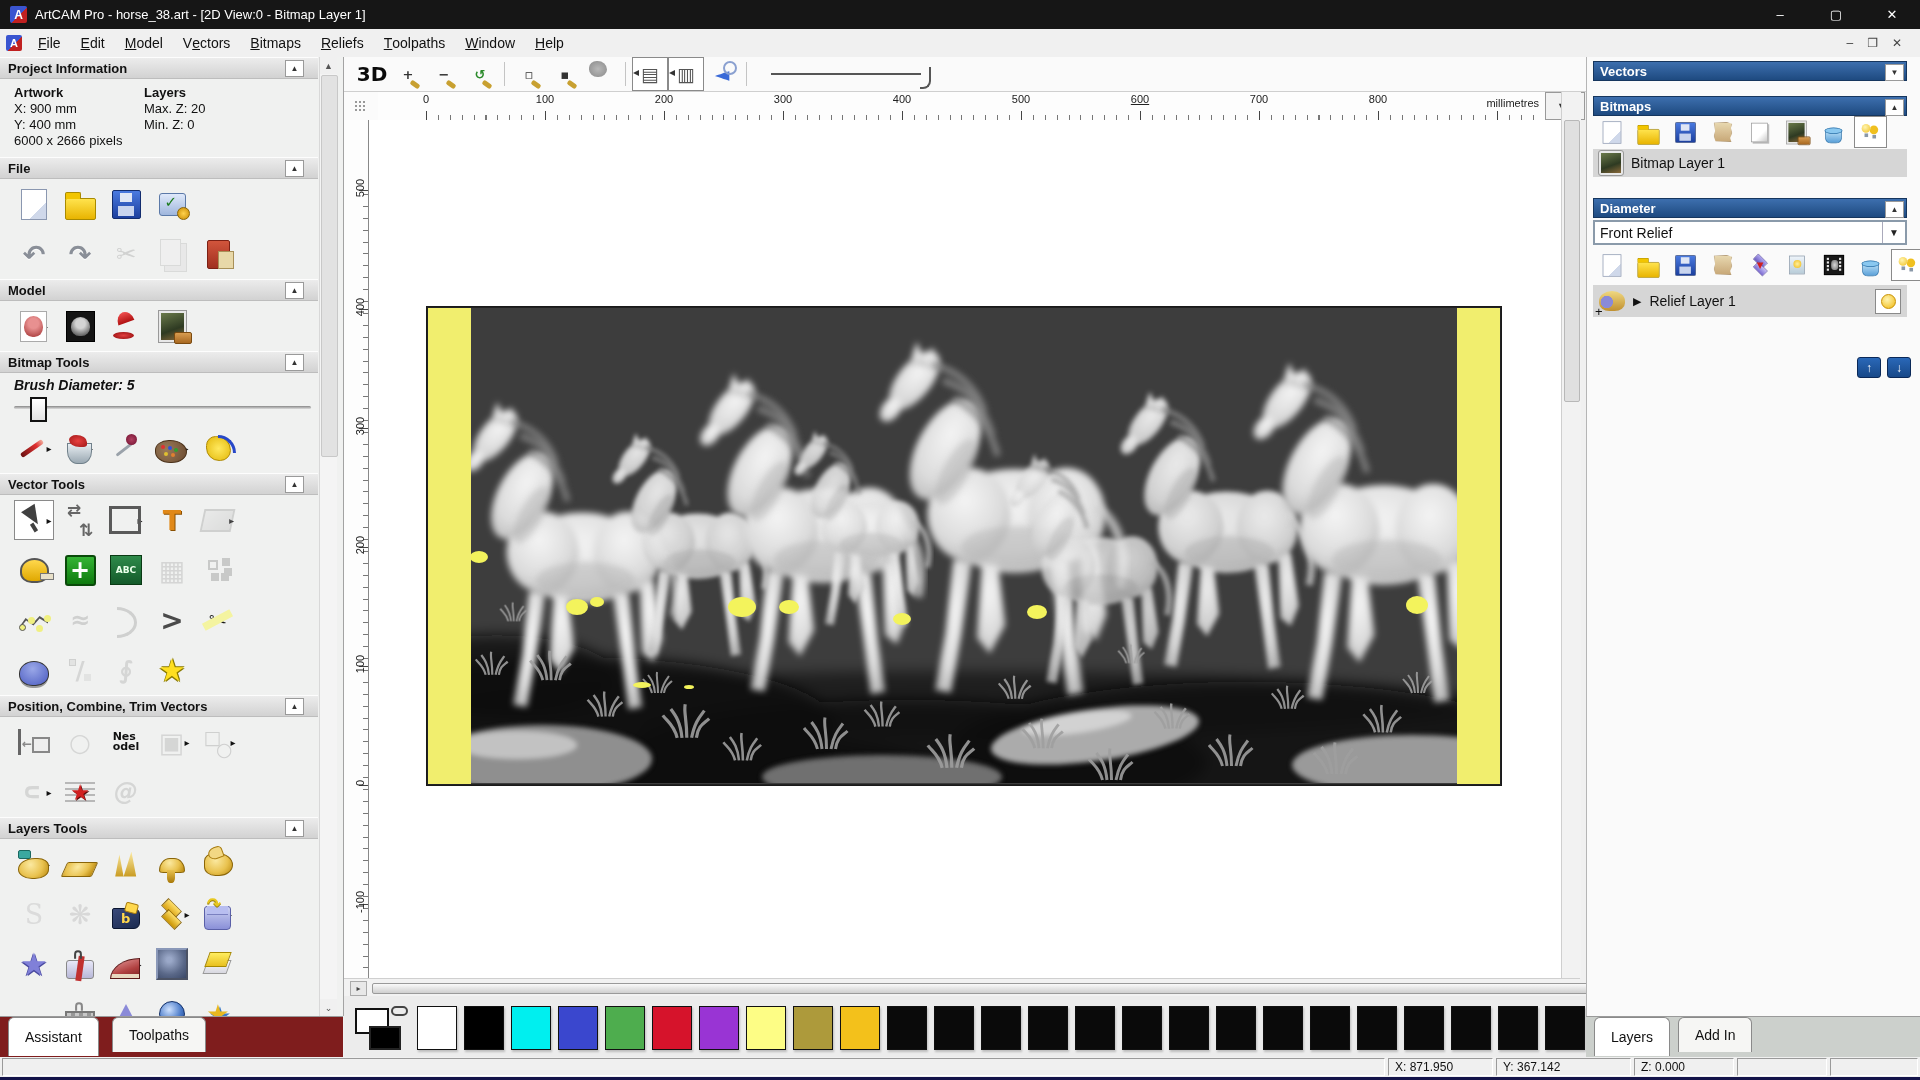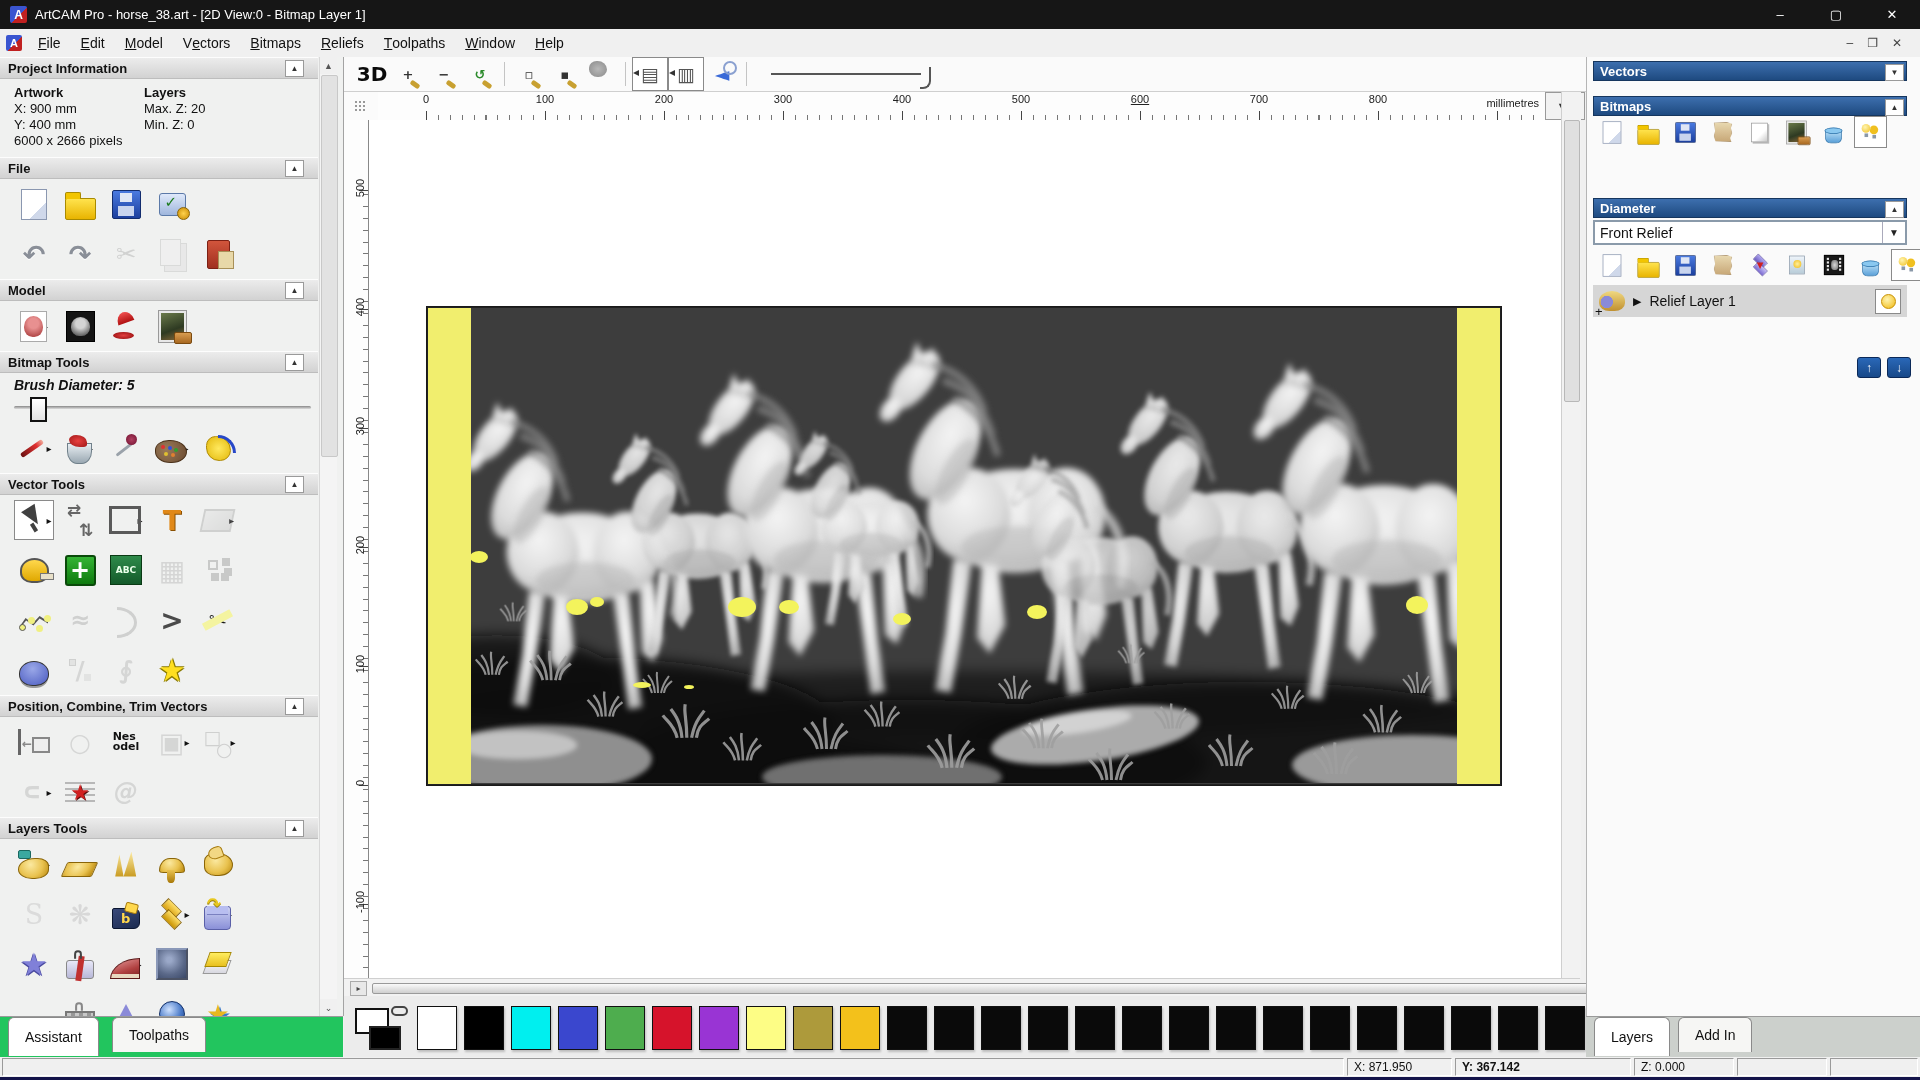--- a/index.html
+++ b/index.html
@@ -33,21 +33,21 @@
   #brush-row{padding:4px 14px 0 14px;font-style:italic;font-weight:700;font-size:14px;}
   #slider-row{position:relative;height:26px;margin:2px 14px 2px 14px;}
   .slider-track{position:absolute;left:0;right:18px;top:11px;height:3px;background:linear-gradient(#888,#ddd);border-radius:2px;}
   .slider-thumb{position:absolute;left:16px;top:2px;width:13px;height:21px;background:linear-gradient(#fff,#e2e2e2);border:2px solid #111;}
   .blue-diamond{position:absolute;right:0;top:8px;width:7px;height:7px;background:#2b55d4;transform:rotate(45deg);}
   
   #lscroll{position:absolute;right:6px;top:0;width:17px;height:959px;background:#f4f4f4;border-left:1px solid #d8d8d8;}
   .sbtn{position:absolute;left:0;width:17px;height:17px;display:flex;align-items:center;justify-content:center;font-size:9px;color:#555;background:#f0f0f0;}
   #lthumb{position:absolute;left:1px;top:18px;width:15px;height:380px;background:#e2e2e2;border:1px solid #c8c8c8;border-radius:2px;}
   
-  #left-tabstrip{position:absolute;left:0;top:1016px;width:343px;height:41px;background:#22c55e;border-top:1px solid #9a9a9a;}
+  #left-tabstrip{position:absolute;left:0;top:1016px;width:343px;height:41px;background:#7f1d1d;border-top:1px solid #9a9a9a;}
   .tab{position:absolute;top:0;height:34px;background:#f6f6f4;border:1px solid #8a8a8a;border-bottom:none;border-radius:6px 6px 0 0;display:flex;align-items:center;justify-content:center;font-size:14px;padding:0 16px;}
   .tab.active{background:#fff;z-index:2;height:38px;}
   
   #canvas-toolbar{position:absolute;left:344px;top:57px;width:1242px;height:35px;background:#fafafa;border-bottom:1px solid #cfcfcf;display:flex;align-items:center;padding-left:10px;box-sizing:border-box;}
   .tsep{width:1px;height:24px;background:#c4c4c4;margin:0 6px;}
   .tslider{width:150px;height:2px;background:#555;position:relative;margin:0 14px 0 18px;}
   .tslider::after{content:"";position:absolute;right:-10px;top:-6px;width:9px;height:20px;border-right:2px solid #555;border-bottom:2px solid #555;border-radius:0 0 8px 0;}
   #ruler-corner{position:absolute;left:344px;top:92px;width:34px;height:28px;background:#fbfbfb;border-right:1px solid #aaa;border-bottom:1px solid #888;}
   #ruler-corner::before{content:"";position:absolute;left:10px;top:8px;width:12px;height:12px;background:
      radial-gradient(circle,#999 1px,transparent 1.4px);background-size:4px 4px;}
@@ -828,20 +828,24 @@
         <span class="tbtn sm">
           <span class="ti k-mona"></span>
         </span>
         <span class="tbtn sm">
           <span class="ti k-bucketblue"></span>
         </span>
         <span class="tbtn pressed sm">
           <span class="ti k-bulbs"></span>
         </span>
       </div>
+    <div class="layer-row" style="top:92px;">
+      <span class="thumb-mona"></span>
+      <span>Bitmap Layer 1</span>
+    </div>
     <div class="bhead" style="top:141px;">
       <span>Diameter</span>
       <span class="colbtn">▲</span>
     </div>
     <div id="relief-combo">
       <span>Front Relief</span>
       <span class="combo-arrow">▼</span>
     </div>
     <div class="rrow" id="relief-tools-row" style="top:193px;height:30px;">
         <span class="tbtn sm">
@@ -887,19 +891,19 @@
   </div>
 
   <div id="right-tabstrip">
     <div class="tab active" style="left:8px;">Layers</div>
     <div class="tab" style="left:92px;">Add In</div>
   </div>
 
   <div id="statusbar">
     <div class="scell" style="flex:1;"></div>
     <div class="scell" style="width:105px;">X: 871.950</div>
-    <div class="scell" style="width:176px;font-weight:bold;">Y: 367.142</div>
+    <div class="scell" style="width:135px;">Y: 367.142</div>
     <div class="scell" style="width:100px;">Z: 0.000</div>
     <div class="scell" style="width:90px;"></div>
     <div class="scell" style="width:88px;"></div>
   </div>
   <div id="bottomedge"></div>
 </div>
 
 </body></html>

